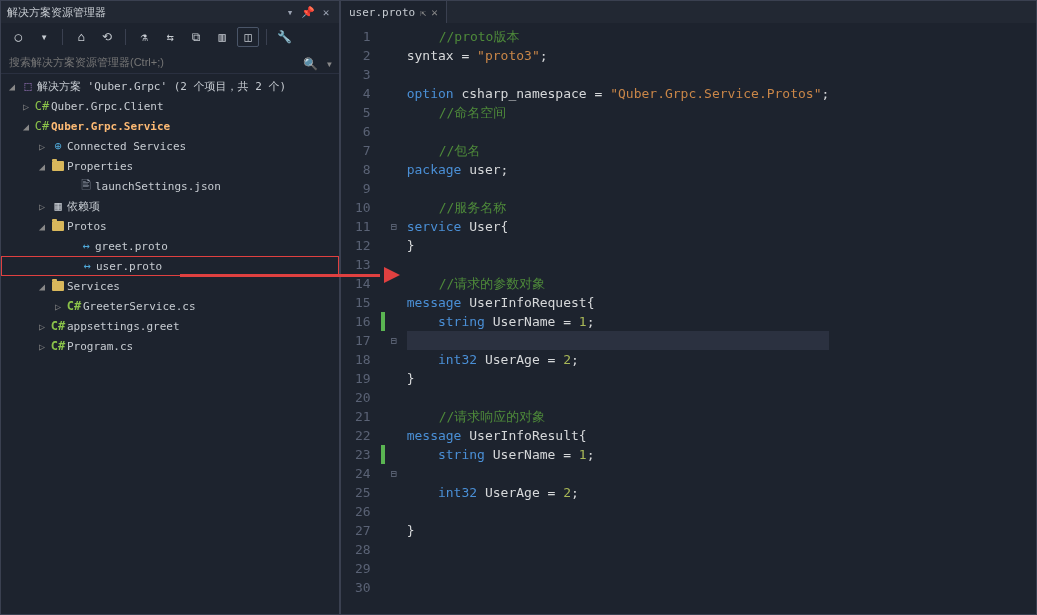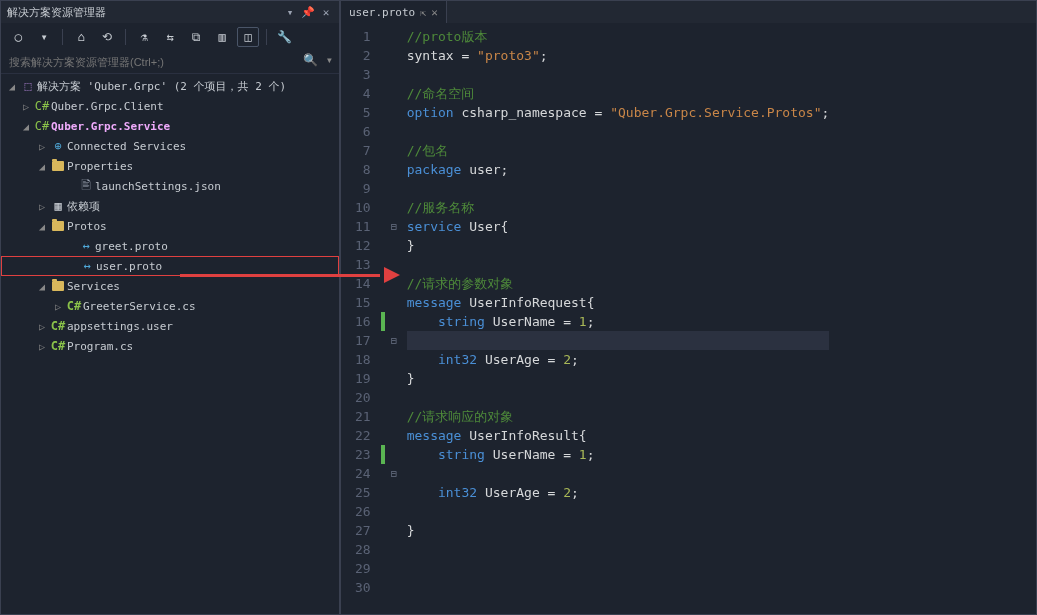--- a/index.html
+++ b/index.html
@@ -7,28 +7,28 @@
 .panel { background:#1d232e; border:1px solid #3a4050; display:flex; flex-direction:column; }
 .explorer { width:340px; }
 .editor { flex:1; }
 .title-bar { display:flex; align-items:center; height:22px; padding:0 6px; background:#222833; font-size:11px;justify-content:center; }
 .title-bar .spacer { flex:1; }
 .title-icon { width:14px; height:14px; margin-left:4px; display:flex; align-items:center; justify-content:center; cursor:pointer; color:#9aa2b1; }
 .toolbar { display:flex; align-items:center; gap:4px; padding:4px 6px; background:#1d232e; }
 .tool-btn { width:22px; height:20px; display:flex; align-items:center; justify-content:center; cursor:pointer; color:#c6cbd1; border-radius:2px; }
 .tool-btn.box { border:1px solid #4a5568; }
 .tool-split { width:1px; height:16px; background:#3a4050; margin:0 3px; }
-.search-row { display:flex; align-items:flex-start; padding:2px 6px; background:#1d232e; border-bottom:1px solid #2a3040; }
+.search-row { display:flex; align-items:flex-end; padding:2px 6px; background:#1d232e; border-bottom:1px solid #2a3040; }
 .search-row input { flex:1; background:transparent; border:none; color:#888; font-size:11px; padding:3px 2px; outline:none; }
 .tree { flex:1; overflow:auto; padding-top:2px; }
 .node { display:flex; align-items:center; height:20px; padding-right:6px; cursor:pointer; white-space:nowrap; }
 .node .tw { display:inline-flex; width:14px; justify-content:center; color:#888; font-size:10px; }
 .node .ic { display:inline-flex; width:18px; justify-content:center; font-size:12px; }
 .node .lbl { font-size:11px; }
-.node.bold .lbl { font-weight:bold; color:#f0abfc; }
+.node.bold .lbl { font-weight:bold; color:#fdba74; }
 .node.sel { border:1px solid #e04040; }
 .folder-ic { width:12px; height:10px; background:#d9b85c; border-radius:1px; position:relative; }
 .folder-ic::before { content:""; position:absolute; top:-2px; left:0; width:5px; height:2px; background:#d9b85c; border-radius:1px 1px 0 0; }
 .cs-ic { color:#8bc34a; font-weight:bold; font-size:10px; }
 .json-ic { color:#9aa2b1; }
 .proto-ic { color:#4fa8d8; font-size:11px; }
 .sln-ic { color:#b084d8; }
 .csproj-ic { color:#8bc34a; }
 .link-ic { color:#4fa8d8; }
 
@@ -40,21 +40,21 @@
 .gutter { background:#1d232e; color:#5a6275; text-align:right; padding:4px 10px 0 14px; user-select:none; }
 .gln { height:19px; }
 .fold-col { width:14px; background:#1d232e; color:#6a7285; padding-top:4px; user-select:none; position:relative; }
 .fc { height:19px; display:flex; align-items:center; justify-content:center; font-size:10px; cursor:pointer; }
 .mark-col { width:6px; padding-top:4px; }
 .mk { height:19px; }
 .mk.g { background:#5ab552; width:4px; }
 .code { padding:4px 0 0 6px; }
 .ln { height:19px; white-space:pre; }
 .ln.cur { background:#2b3140; }
-.c-cmt { color:#4e8a3a; }
+.c-cmt { color:#4e8a3a;margin-left:32px; }
 .c-kw { color:#4a8fd6; }
 .c-str { color:#c98648; }
 .c-id { color:#d6d8da; }
 .c-num { color:#a9b857; }
 
 .red-arrow { position:absolute; top:268px; left:180px; width:220px; height:16px; z-index:50; }
 .red-arrow .shaft { position:absolute; top:6px; left:0; width:200px; height:3px; background:#e04040; }
 .red-arrow .head { position:absolute; right:0; top:-1px; width:0; height:0; border-left:16px solid #e04040; border-top:8px solid transparent; border-bottom:8px solid transparent; }
 </style>
 </head>
@@ -150,21 +150,21 @@
         <span class="lbl">Services</span>
     </div>
     <div class="node" style="padding-left:50px">
       <span class="tw">▷</span>
         <span class="ic cs-ic">C#</span>
         <span class="lbl">GreeterService.cs</span>
     </div>
     <div class="node" style="padding-left:34px">
       <span class="tw">▷</span>
         <span class="ic cs-ic">C#</span>
-        <span class="lbl">appsettings.user</span>
+        <span class="lbl">appsettings.greet</span>
     </div>
     <div class="node" style="padding-left:34px">
       <span class="tw">▷</span>
         <span class="ic cs-ic">C#</span>
         <span class="lbl">Program.cs</span>
     </div>
   </div>
 </div>
 
 <div class="panel editor">
@@ -269,22 +269,22 @@
         <div class="fc"></div>
         <div class="fc"></div>
         <div class="fc"></div>
         <div class="fc"></div>
         <div class="fc"></div>
     </div>
     <div class="code">
       <div class="ln"><span class="c-cmt">//proto版本</span></div>
       <div class="ln"><span class="c-id">syntax = </span><span class="c-str">"proto3"</span><span class="c-id">;</span></div>
       <div class="ln"></div>
+      <div class="ln"><span class="c-kw">option</span><span class="c-id"> csharp_namespace = </span><span class="c-str">"Quber.Grpc.Service.Protos"</span><span class="c-id">;</span></div>
       <div class="ln"><span class="c-cmt">//命名空间</span></div>
-      <div class="ln"><span class="c-kw">option</span><span class="c-id"> csharp_namespace = </span><span class="c-str">"Quber.Grpc.Service.Protos"</span><span class="c-id">;</span></div>
       <div class="ln"></div>
       <div class="ln"><span class="c-cmt">//包名</span></div>
       <div class="ln"><span class="c-kw">package</span><span class="c-id"> user;</span></div>
       <div class="ln"></div>
       <div class="ln"><span class="c-cmt">//服务名称</span></div>
       <div class="ln"><span class="c-kw">service</span><span class="c-id"> User{</span></div>
       <div class="ln"><span class="c-id">}</span></div>
       <div class="ln"></div>
       <div class="ln"><span class="c-cmt">//请求的参数对象</span></div>
       <div class="ln"><span class="c-kw">message</span><span class="c-id"> UserInfoRequest{</span></div>

